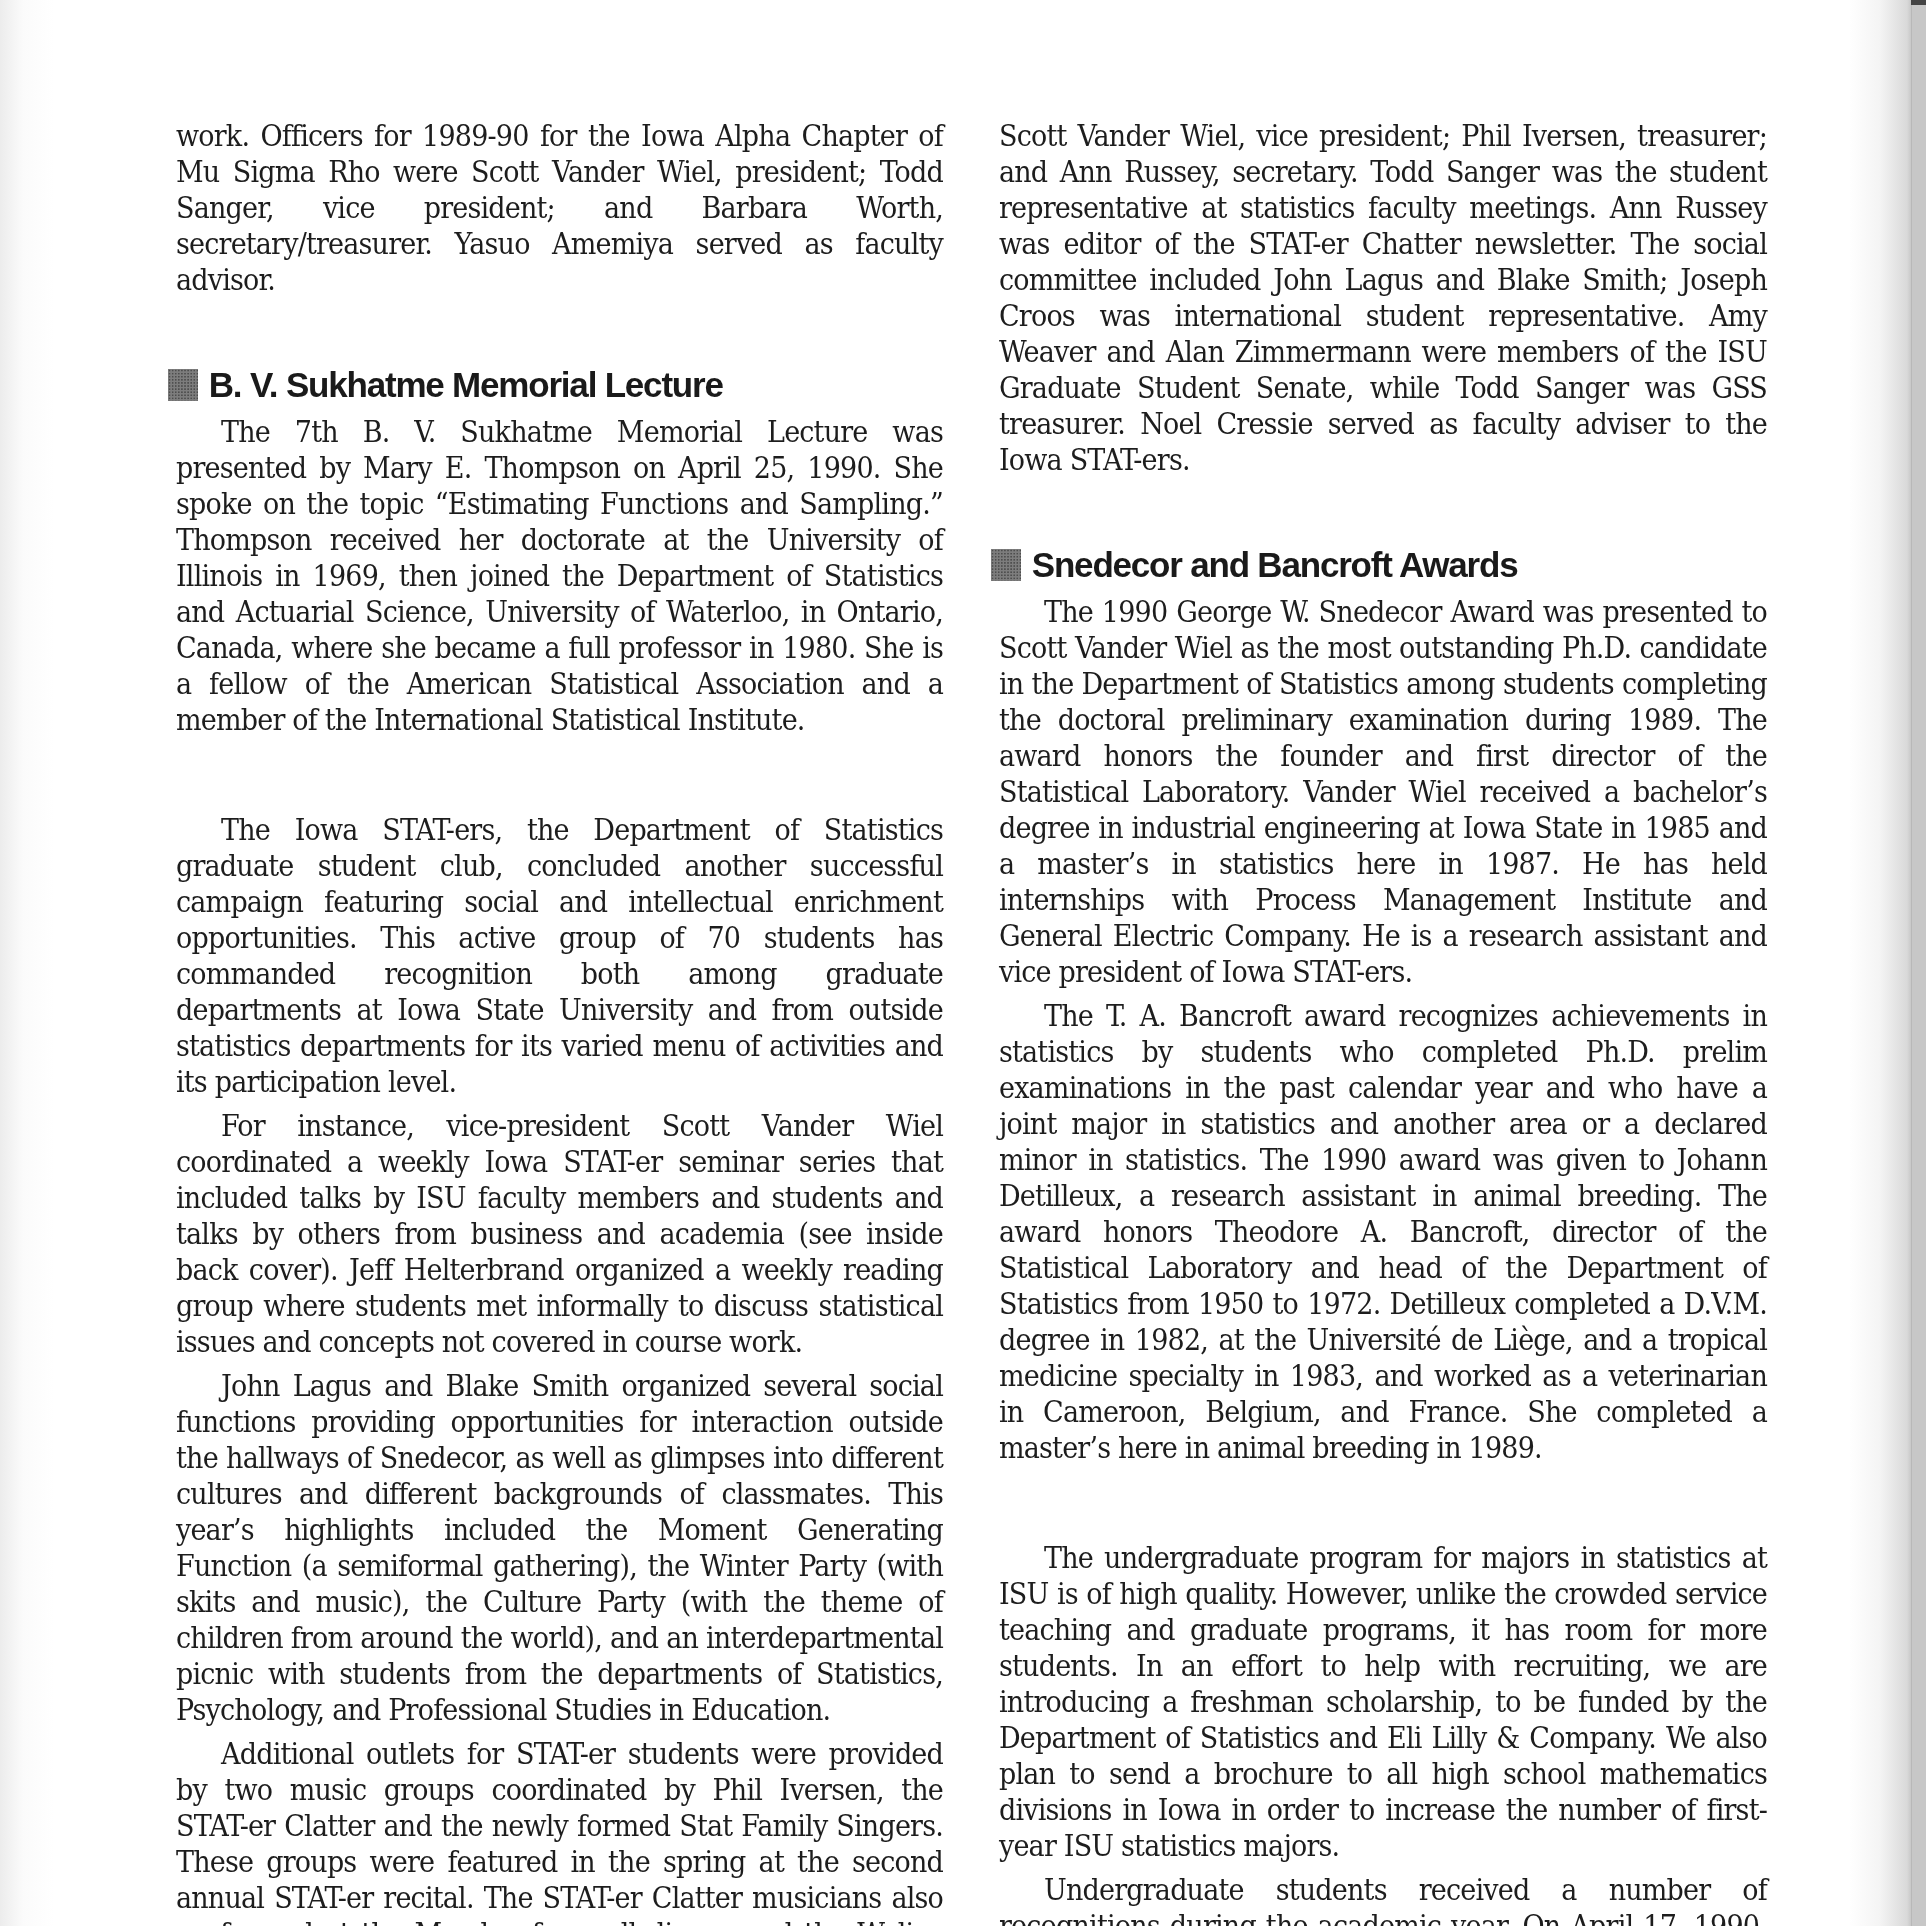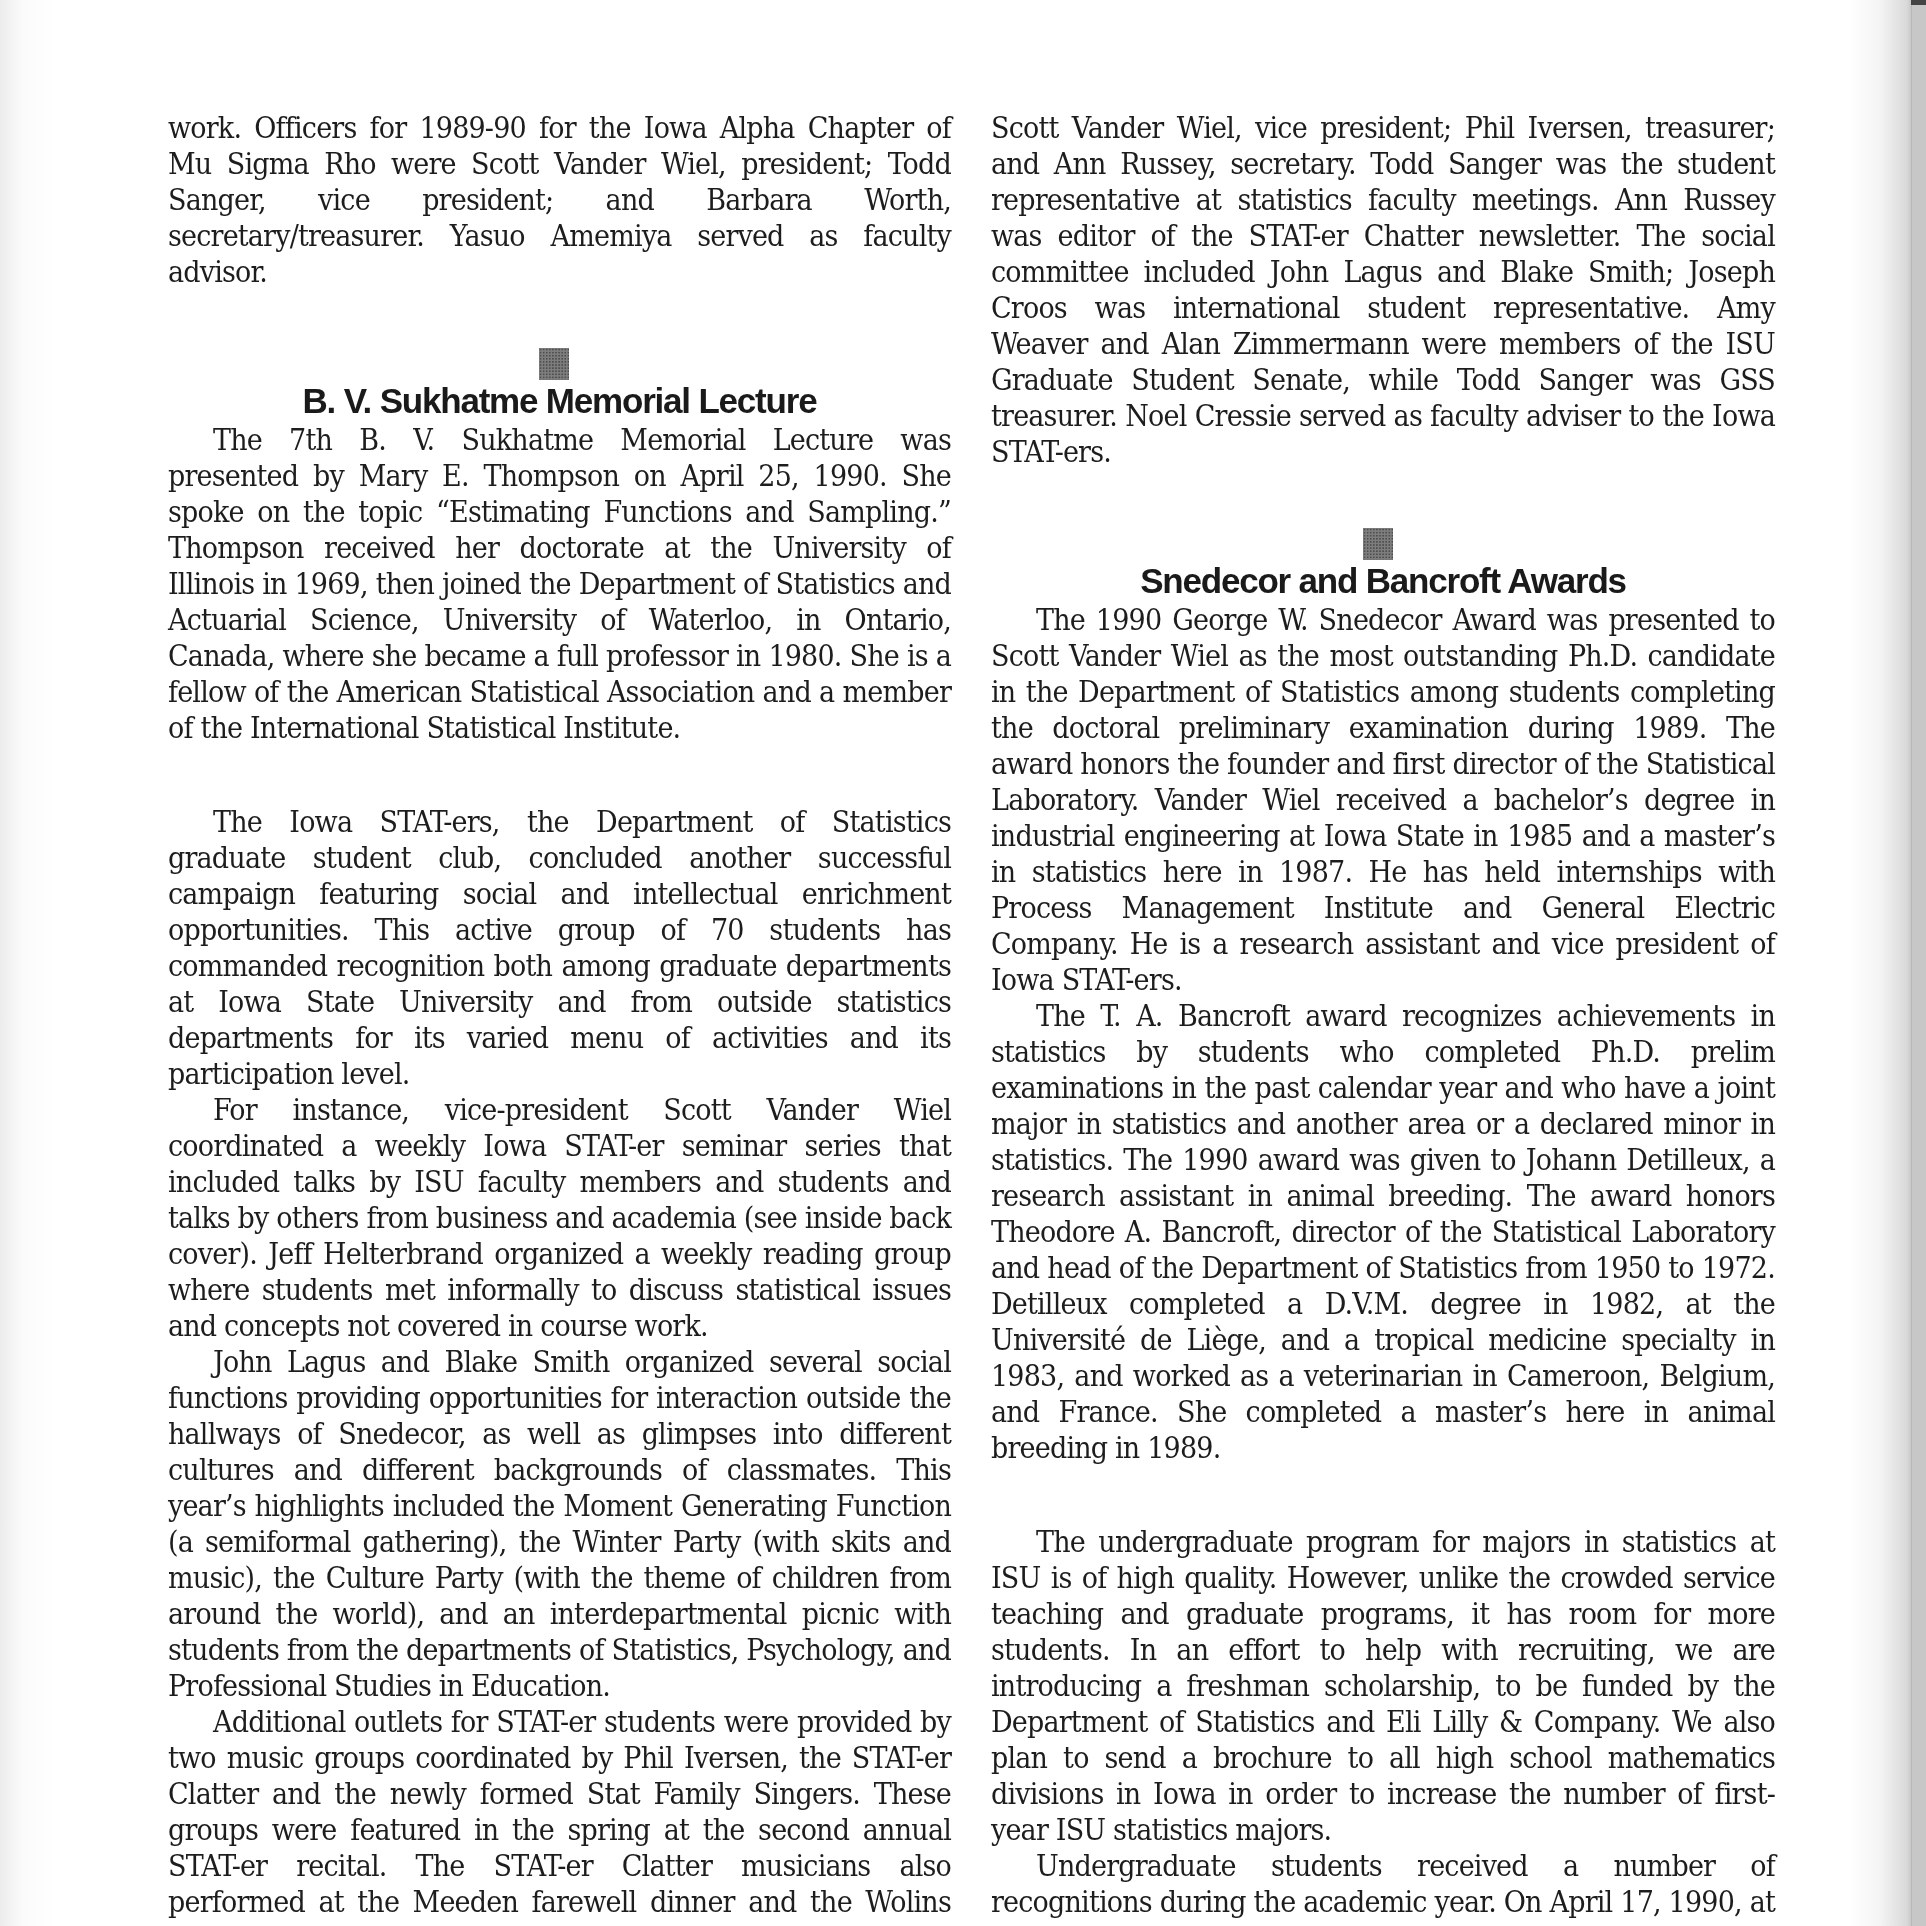--- a/index.html
+++ b/index.html
@@ -23,32 +23,31 @@
   }
   .col {
     position: absolute; top: 0;
     font-size: 30px; line-height: 36px;
     text-align: justify;
     letter-spacing: -0.8px;
     font-stretch: condensed;
   }
   .col-left  { left: 168px;  width: 783px; top: 110px; }
   .col-right { left: 991px; width: 784px; top: 110px; }
-  .para { margin: 0; text-indent: 0; }
+  .para { margin: 8px; text-indent: 0; }
   .para.indent { text-indent: 45px; }
   .heading {
     font-family: "Liberation Sans", "DejaVu Sans", sans-serif;
     font-weight: bold;
     font-size: 35px;
     letter-spacing: -1.2px;
     color: #1a1a1a;
     display: flex; align-items: center;
     margin: 0;
     line-height: 42px;
-    flex-direction: column;
   }
   .heading .marker {
     display: inline-block; width: 30px; height: 32px;
     background-color: #7d7d7d;
     background-image: radial-gradient(#4d4d4d 35%, transparent 36%);
     background-size: 3.1px 3.1px;
     margin-right: 10.8px; flex: none;
   }
 </style>
 </head>

